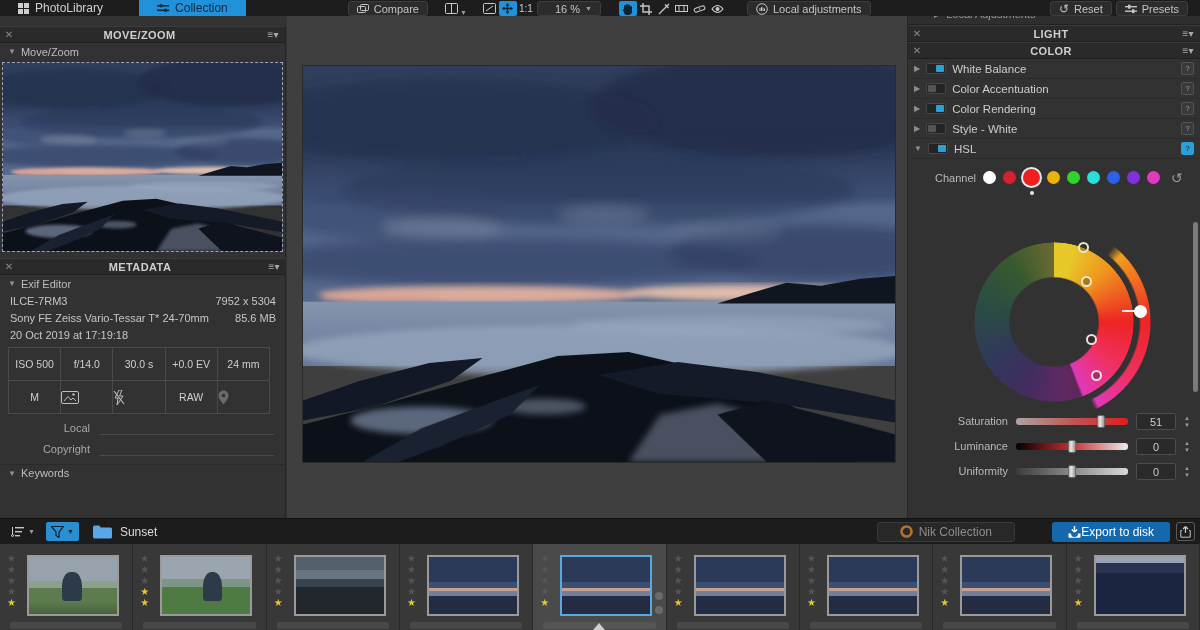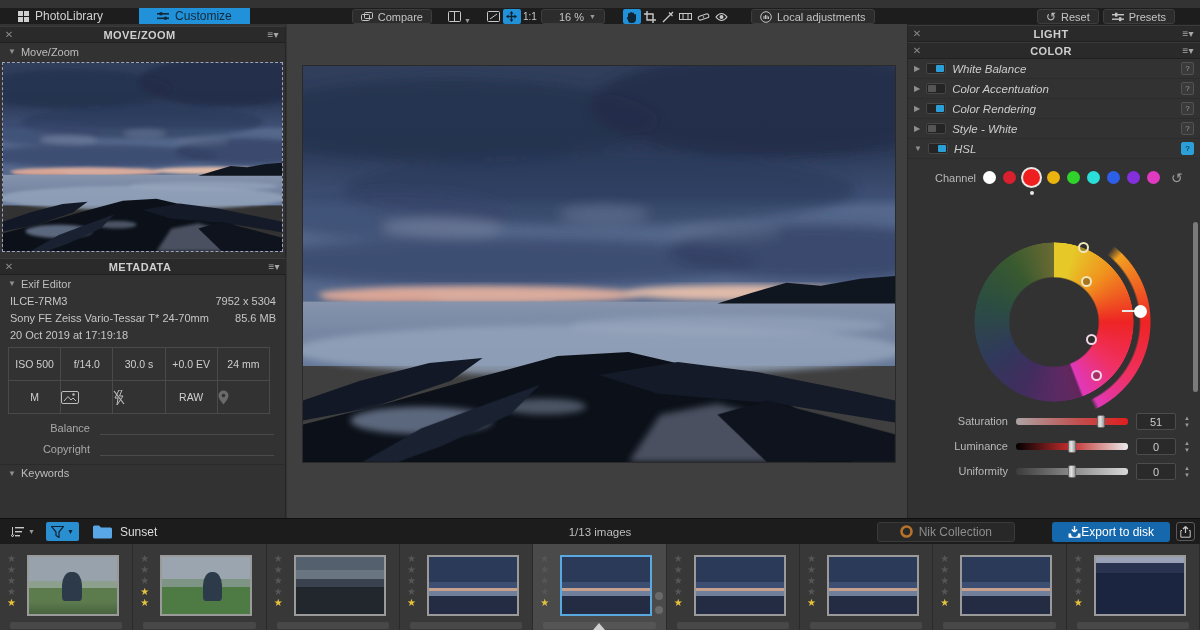--- a/index.html
+++ b/index.html
@@ -1,21 +1,21 @@
 <!DOCTYPE html>
 <html><head>
 <meta charset="utf-8">
 <style>
   * { box-sizing: border-box; margin: 0; padding: 0; }
   html,body { width:1200px; height:630px; overflow:hidden; background:#333;
     font-family:"Liberation Sans", sans-serif; font-size:11px; color:#c8c8c8; }
   svg { display:block; }
 
   
-  #topbar { position:absolute; left:0; top:8px; width:1200px; height:16px; background:#1d1d1d; display:flex; align-items:flex-end; z-index:5; }
+  #topbar { position:absolute; left:0; top:0; width:1200px; height:16px; background:#1d1d1d; display:flex; align-items:flex-end; z-index:5; }
   .tab { height:16px; display:flex; align-items:center; gap:6px; padding:0 18px; color:#d0d0d0; font-size:12px; }
   .tab.active { background:#2191d9; color:#13293a; }
   .tbtn { height:15px; display:flex; align-items:center; gap:5px; padding:0 8px; margin:0 2px;
     background:#2c2c2c; border:1px solid #3d3d3d; border-radius:3px; color:#c4c4c4; font-size:11px; }
   .tool { width:18px; height:15px; display:flex; align-items:center; justify-content:center; border-radius:2px; color:#c8c8c8; }
   .tool.active { background:#2191d9; color:#0e2334; }
   .caret { font-size:7px; color:#9a9a9a; }
 
   
   .panel-header { height:17px; background:#2a2a2a; border-top:1px solid #3a3a3a; border-bottom:1px solid #202020;
@@ -42,21 +42,21 @@
   
   #canvas { position:absolute; left:287px; top:16px; width:620px; height:502px; background:#3f3f3f; }
   #mainimg { position:absolute; left:16px; top:50px; width:592px; height:396px; box-shadow:0 0 0 1px #2a2a2a; }
   #mainimg svg { width:100%; height:100%; }
 
   
   #rightpanel { position:absolute; left:907px; top:16px; width:293px; height:502px; background:#323232; border-left:1px solid #262626; }
   .clip-row { height:9px; overflow:hidden; background:#2e2e2e; border-bottom:1px solid #222; }
   .clip-row .inner { margin-top:-8px; display:flex; align-items:center; gap:6px; padding-left:26px; color:#9a9a9a; }
   .adj-row { height:20px; display:flex; align-items:center; gap:6px; padding:0 6px 0 6px; border-bottom:1px solid #2c2c2c; }
-  .adj-row .lbl { flex:1; color:#cccccc; font-size:11.5px;font-style:italic; }
+  .adj-row .lbl { flex:1; color:#cccccc; font-size:11.5px; }
   .toggle { width:20px; height:11px; border-radius:2px; background:#242424; border:1px solid #454545; position:relative; }
   .toggle .knob { position:absolute; top:1px; width:8px; height:7px; border-radius:1px; background:#555; left:1px; }
   .toggle.on .knob { background:#2a9fd8; left:auto; right:1px; }
   .rowicon { width:13px; height:13px; border-radius:2px; background:#3a3a3a; border:1px solid #525252;
     color:#9a9a9a; font-size:8px; display:flex; align-items:center; justify-content:center; }
   .rowicon.active { background:#2a9fd8; border-color:#2a9fd8; color:#0e2334; }
 
   #channel-row { display:flex; align-items:center; gap:7px; padding:10px 10px 6px 0; }
   #channel-row .lbl { width:68px; text-align:right; color:#b8b8b8; }
   .chdot { width:13px; height:13px; border-radius:50%; position:relative; }
@@ -216,21 +216,21 @@
     <span>PhotoLibrary</span>
   </div>
   <div style="width:18px"></div>
   <div class="tab active">
     <svg class="icon-svg" width="12" height="10" viewBox="0 0 12 10">
         <rect y="2" width="12" height="1.6" fill="#13293a"></rect>
         <rect y="6.5" width="12" height="1.6" fill="#13293a"></rect>
         <circle cx="4" cy="2.8" r="1.8" fill="#13293a"></circle>
         <circle cx="8.5" cy="7.3" r="1.8" fill="#13293a"></circle>
       </svg>
-    <span>Customize</span>
+    <span>Collection</span>
   </div>
   <div style="width:100px"></div>
   <div class="tbtn">
     <svg class="icon-svg" width="12" height="10" viewBox="0 0 12 10">
         <rect x="0.5" y="2.5" width="8" height="6" rx="1" fill="none" stroke="#c4c4c4"></rect>
         <rect x="3.5" y="0.5" width="8" height="6" rx="1" fill="none" stroke="#c4c4c4"></rect>
       </svg>
     <span>Compare</span>
   </div>
   <div style="width:12px"></div>
@@ -304,21 +304,21 @@
         <circle cx="6" cy="6" r="5.3" fill="none" stroke="#c4c4c4"></circle>
         <path d="M4,8 V5 M5.5,8 V4 M7,8 V4.5 M8.5,8 V5.5" stroke="#c4c4c4"></path>
       </svg>
     <span>Local adjustments</span>
   </div>
   <div style="flex:1"></div>
   <div class="tbtn">
     <span style="font-size:12px">↺</span>
     <span>Reset</span>
   </div>
-  <div class="tbtn" style="margin-right:25px">
+  <div class="tbtn" style="margin-right:12px">
     <svg class="icon-svg" width="12" height="10" viewBox="0 0 12 10">
         <rect y="2" width="12" height="1.4" fill="#c4c4c4"></rect>
         <rect y="6.5" width="12" height="1.4" fill="#c4c4c4"></rect>
         <rect x="3" y="0.7" width="2.4" height="4" fill="#c4c4c4"></rect>
         <rect x="7" y="5.2" width="2.4" height="4" fill="#c4c4c4"></rect>
       </svg>
     <span>Presets</span>
   </div>
 </div>
 
@@ -387,21 +387,21 @@
             <td>
               <svg width="11" height="15" viewBox="0 0 11 15">
                 <path d="M5.5,0.5 a5,5 0 0 1 5,5 c0,3.5 -5,9 -5,9 s-5,-5.5 -5,-9 a5,5 0 0 1 5,-5 Z" fill="#6a6a6a"></path>
                 <circle cx="5.5" cy="5.5" r="1.8" fill="#323232"></circle>
               </svg>
             </td>
           </tr>
     </tbody>
       </table>
     <div class="field-row">
-      <span class="lbl">Balance</span>
+      <span class="lbl">Local</span>
       <span class="inp"></span>
     </div>
     <div class="field-row">
       <span class="lbl">Copyright</span>
       <span class="inp"></span>
     </div>
     <div class="sect" style="margin-top:8px; border-top:1px solid #2a2a2a;">
       <span class="tri">▼</span>
       <span>Keywords</span>
     </div>
@@ -542,21 +542,20 @@
     <span class="stepper">
           <span>▲</span>
           <span>▼</span>
         </span>
   </div>
 </div>
   <div id="rscroll"></div>
 </div>
 
 <div id="bottombar">
-  <span id="countlbl">1/13 images</span>
   <div class="bbtn">
     <svg width="14" height="12" viewBox="0 0 14 12">
         <rect x="4" y="1" width="9" height="1.4" fill="#c8c8c8"></rect>
         <rect x="4" y="5" width="7" height="1.4" fill="#c8c8c8"></rect>
         <rect x="4" y="9" width="5" height="1.4" fill="#c8c8c8"></rect>
         <path d="M1.5,1 V9 M1.5,11 L0,8.5 M1.5,11 L3,8.5" stroke="#c8c8c8" fill="none"></path>
       </svg>
     <span class="caret">▼</span>
   </div>
   <div class="bbtn blue">

